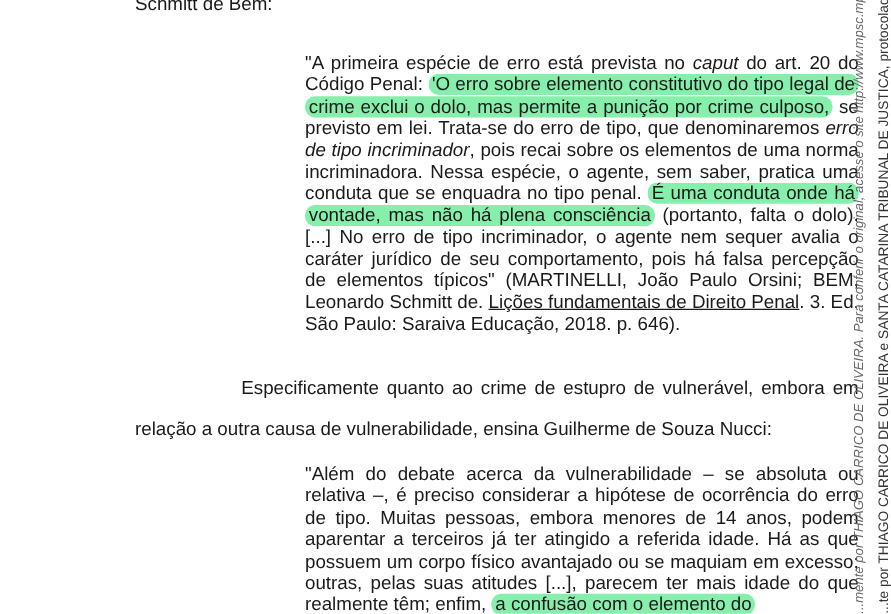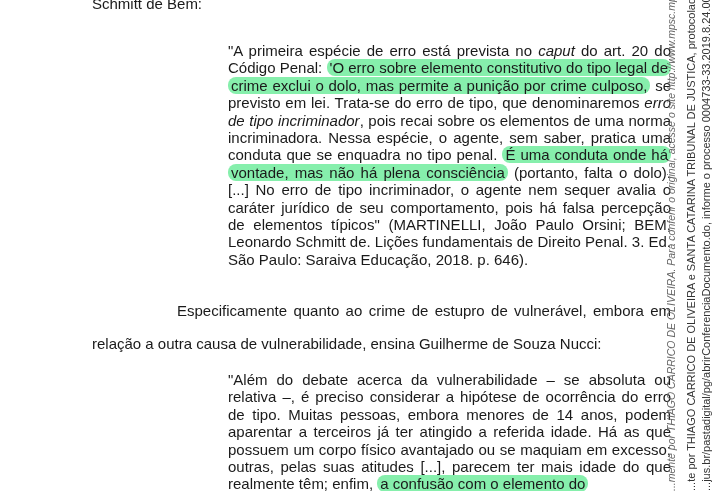--- a/index.html
+++ b/index.html
@@ -10,21 +10,21 @@
   body {
     width: 713px;
     height: 491px;
     overflow: hidden;
     position: relative;
     font-family: "Liberation Sans", sans-serif;
     color: #1a1a1a;
   }
   .page {
     position: absolute;
-    left: 0; top: 0;
+    left: 16px; top: 0;
     width: 594px; height: 491px;
   }
   .intro-line {
     position: absolute;
     left: 92px;
     top: -6px;
     font-size: 15px;
     line-height: 20px;
     margin: 0;
   }
@@ -51,21 +51,21 @@
   .para .first { padding-left: 85px; }
   .para { top: 294px; }
   .hl {
     background: #86efac;
     border-radius: 8px;
     padding: 0 3px;
     box-decoration-break: clone;
     -webkit-box-decoration-break: clone;
   }
   em { }
-  .ul { }
+  .ul { text-decoration: underline; }
   .margin-strip {
     position: absolute;
     top: 0;
     height: 491px;
     width: 14px;
     overflow: hidden;
   }
   .vtext {
     position: absolute;
     left: 0;

